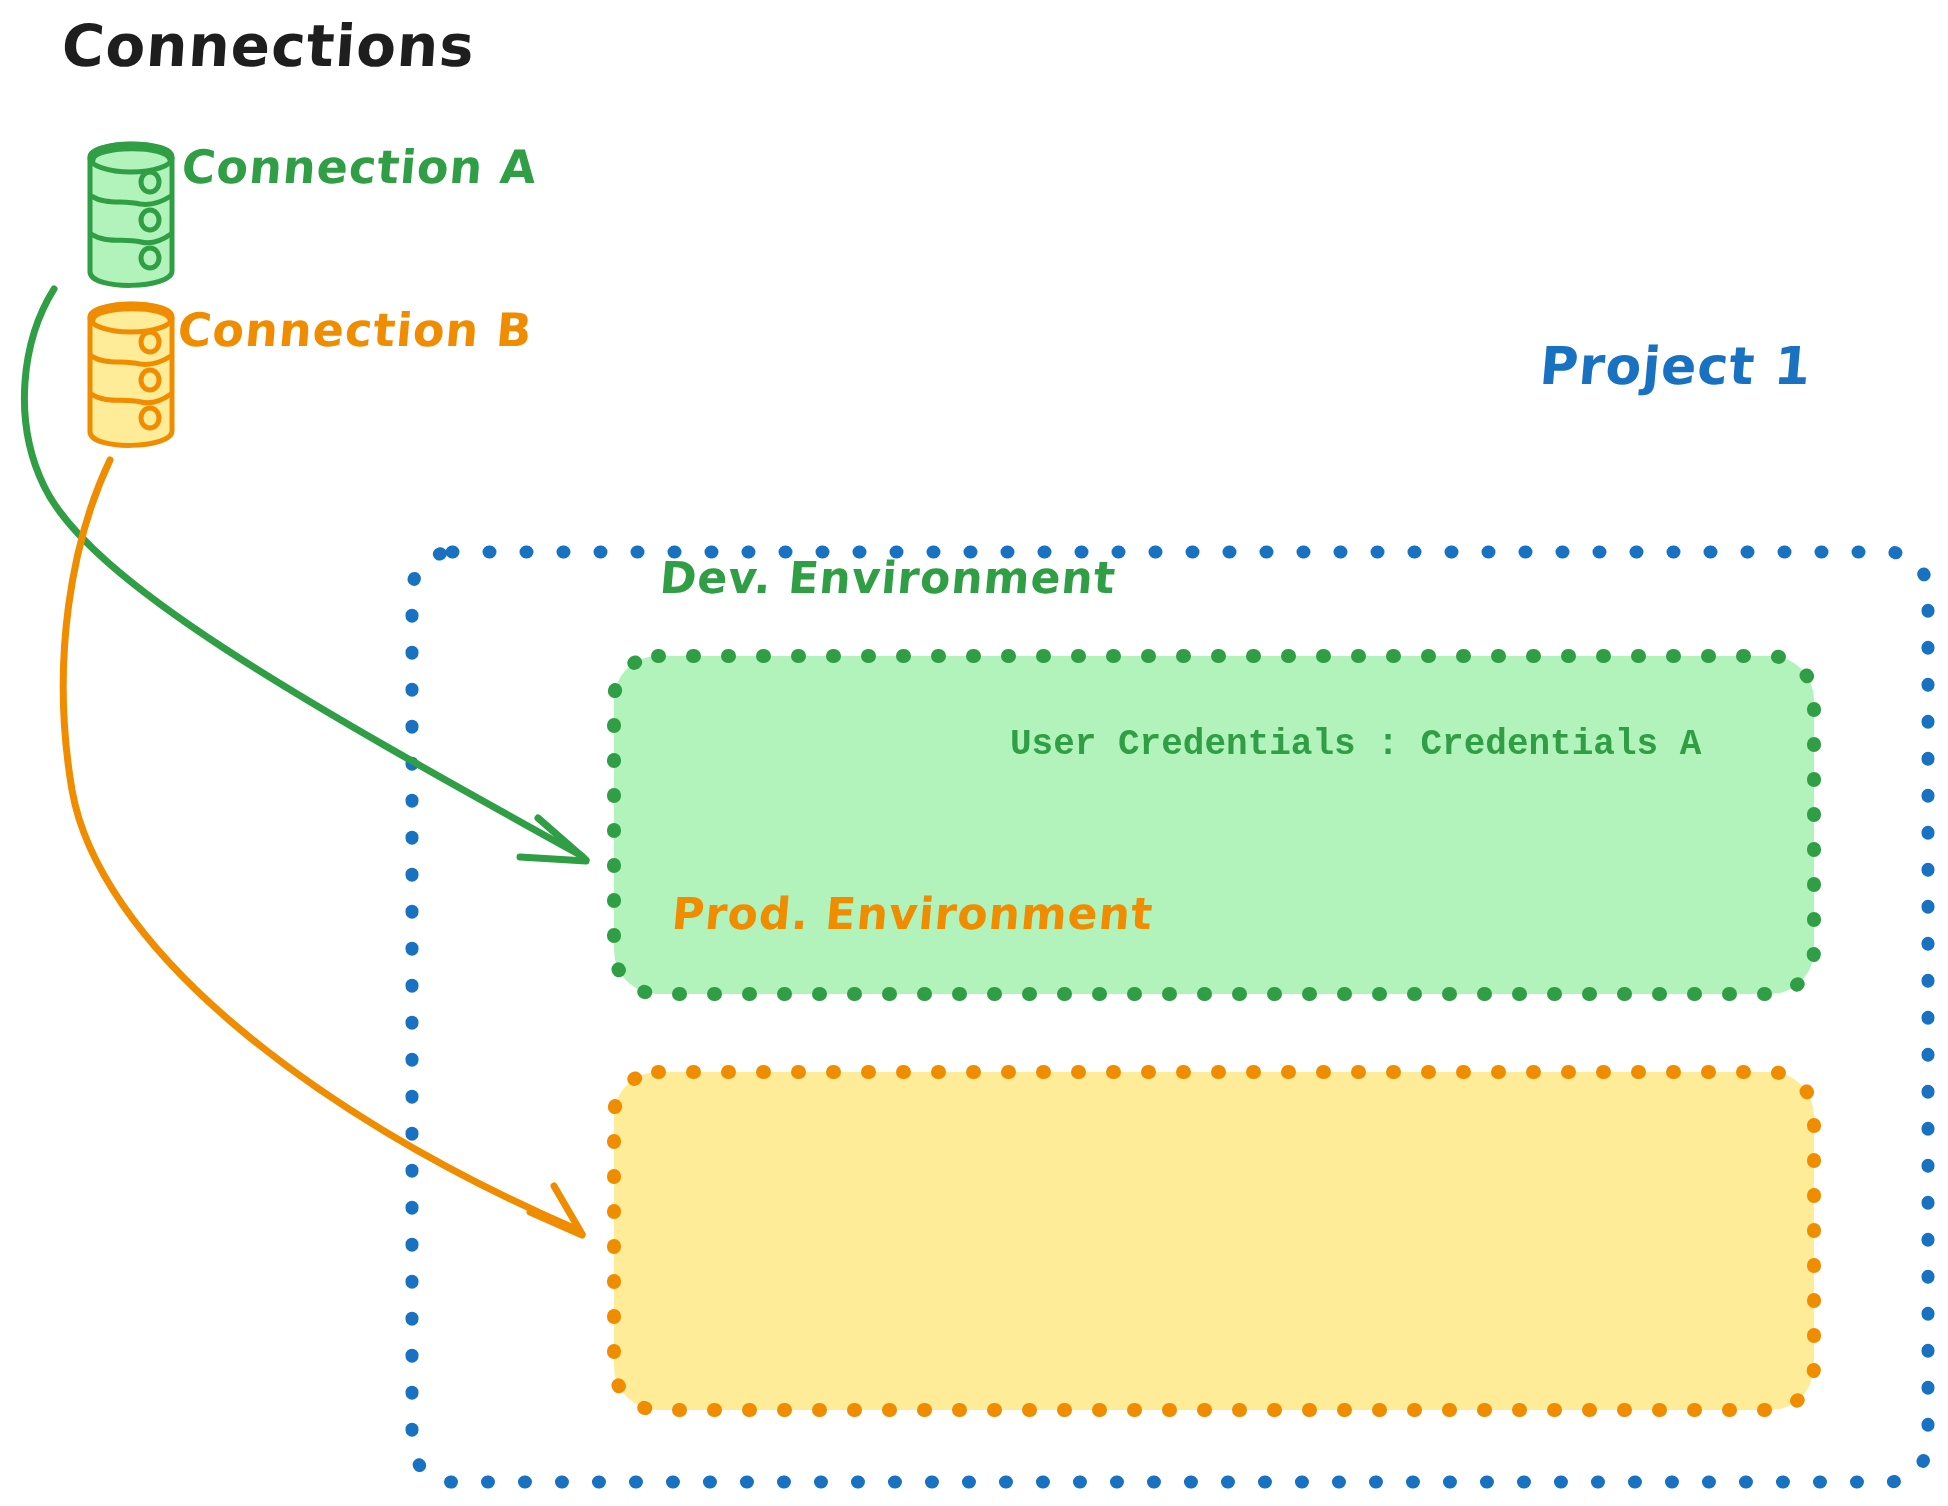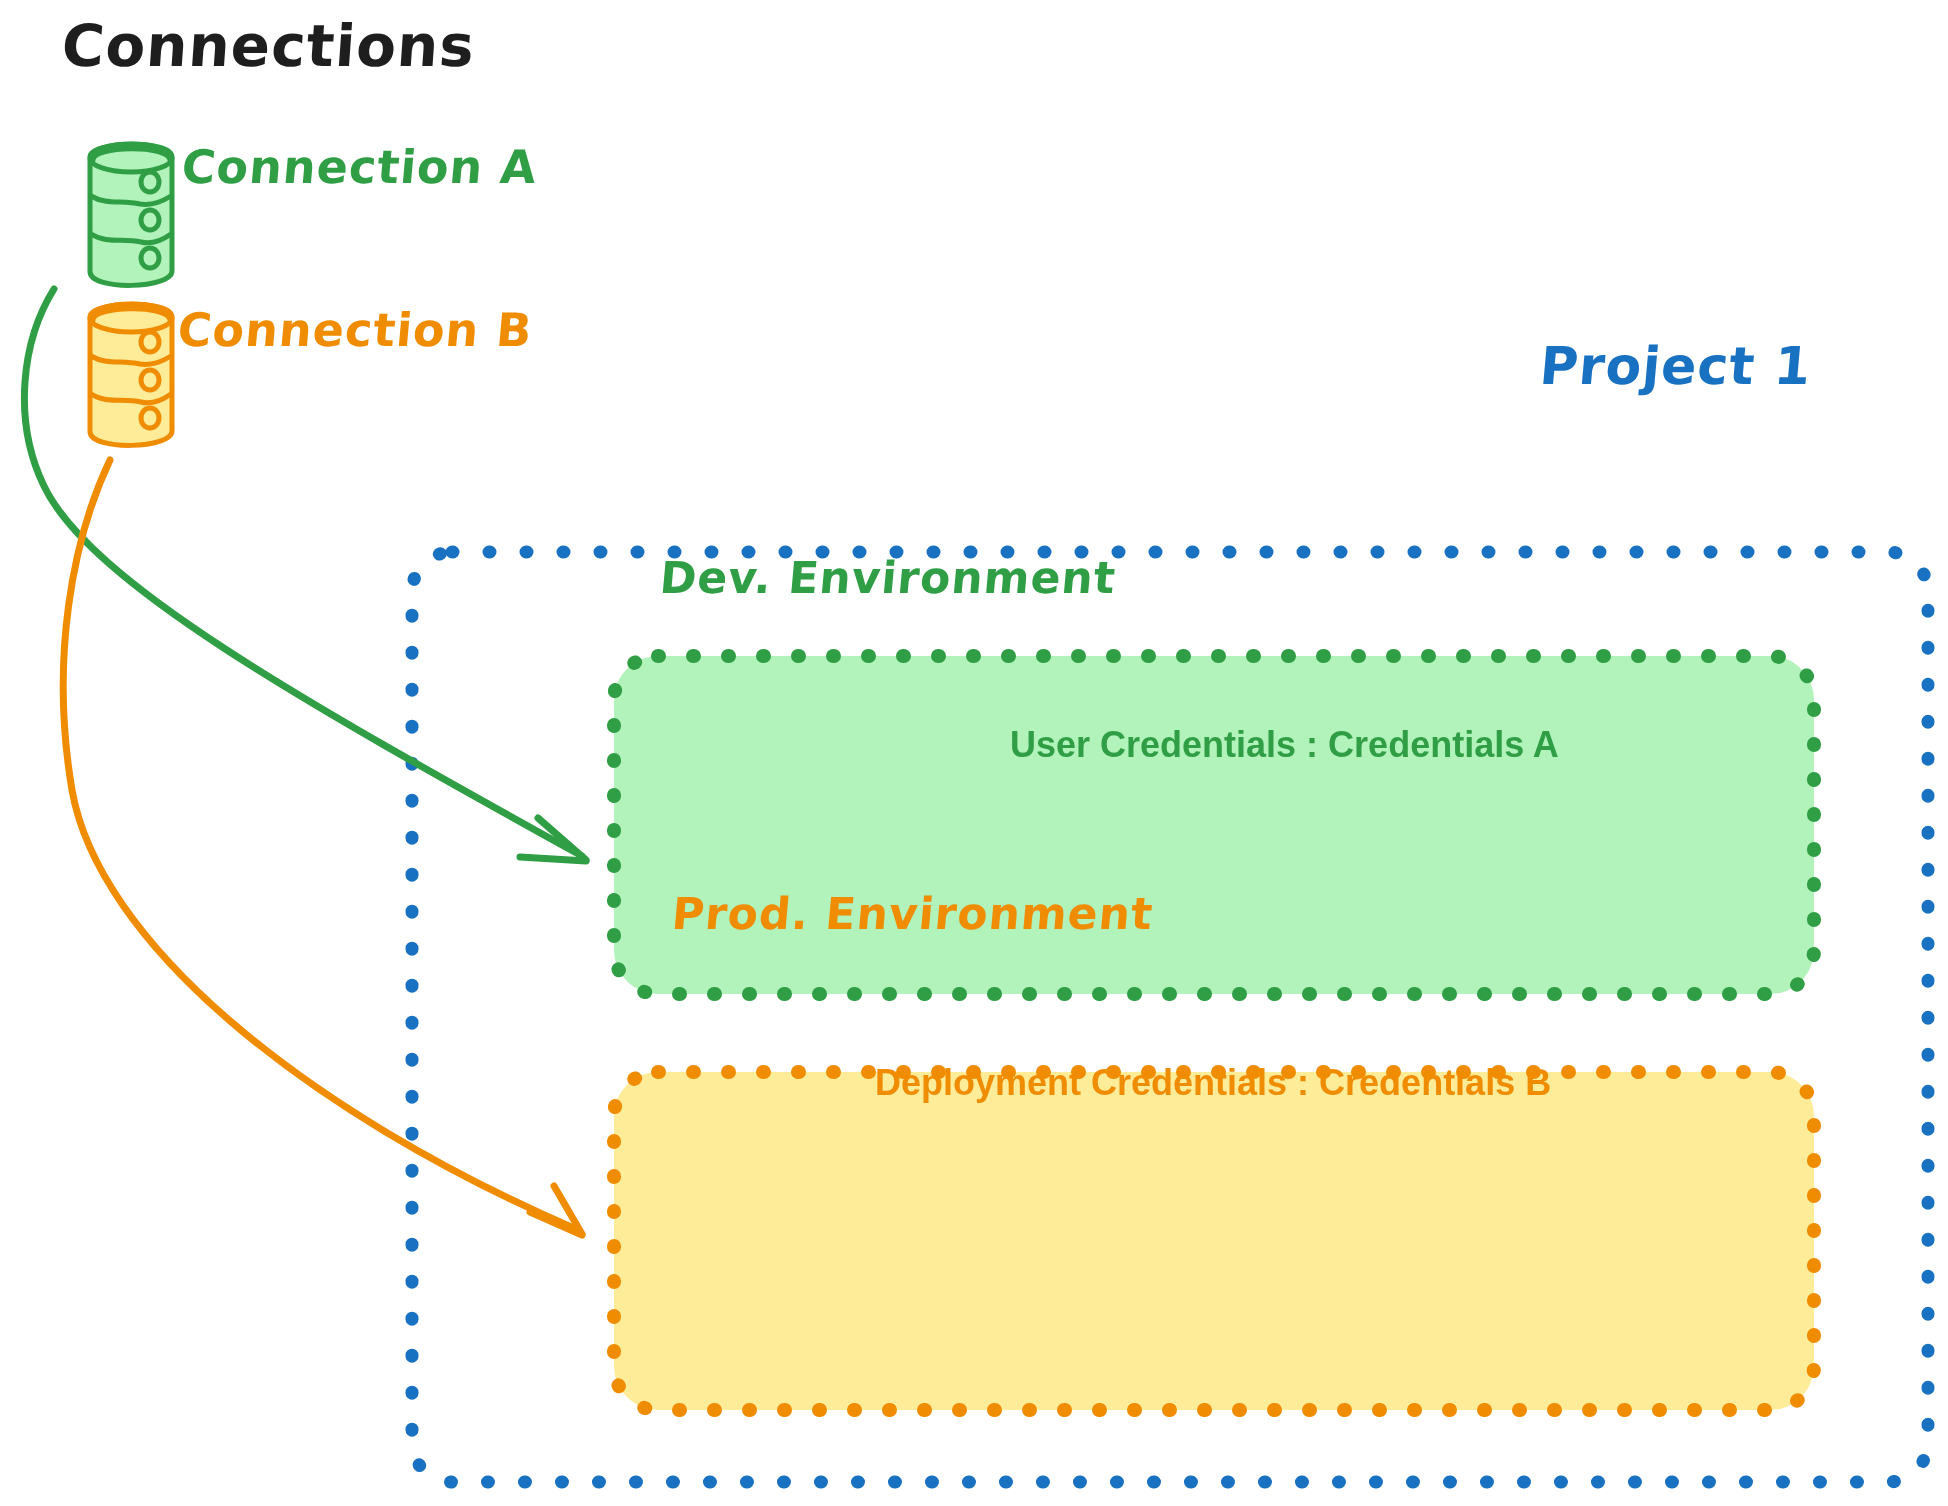--- a/index.html
+++ b/index.html
@@ -2,21 +2,21 @@
 <html><head>
 <meta charset="utf-8">
 <style>
   html,body{margin:0;padding:0;background:#ffffff;}
   body{width:1948px;height:1506px;position:relative;overflow:hidden;
        font-family:"DejaVu Sans", sans-serif;}
   .stage{position:absolute;inset:0;width:1948px;height:1506px;}
   svg.layer{position:absolute;left:0;top:0;width:1948px;height:1506px;overflow:visible;}
 
   .hand{font-family:"DejaVu Sans", sans-serif;font-weight:700;letter-spacing:1px;}
-  .mono{font-family:Liberation Sans, sans-serif;font-weight:700;}
+  .mono{font-family:Liberation Mono, monospace;font-weight:700;}
 
   .title-connections{position:absolute;left:62px;top:12px;font-size:58px;color:#1e1e1e;
       white-space:nowrap;transform:skewX(-4deg);}
   .label-conn-a{position:absolute;left:182px;top:140px;font-size:46px;color:#2f9e44;
       white-space:nowrap;transform:skewX(-5deg);}
   .label-conn-b{position:absolute;left:178px;top:303px;font-size:46px;color:#f08c00;
       white-space:nowrap;transform:skewX(-5deg);}
   .label-project{position:absolute;left:1540px;top:336px;font-size:52px;color:#1971c2;
       white-space:nowrap;transform:skewX(-5deg);}
   .label-dev{position:absolute;left:660px;top:552px;font-size:44px;color:#2f9e44;
@@ -88,15 +88,14 @@
   <div class="label-conn-b hand">Connection B</div>
 
   <div class="label-project hand">Project 1</div>
 
   <div class="label-dev hand">Dev. Environment</div>
 
   <div class="cred-dev mono">User Credentials : Credentials A</div>
 
   <div class="label-prod hand">Prod. Environment</div>
 
-  <div class="cred-prod mono">Deployment Credentials : Credentials B</div>
 
 </div>
 
 </body></html>

